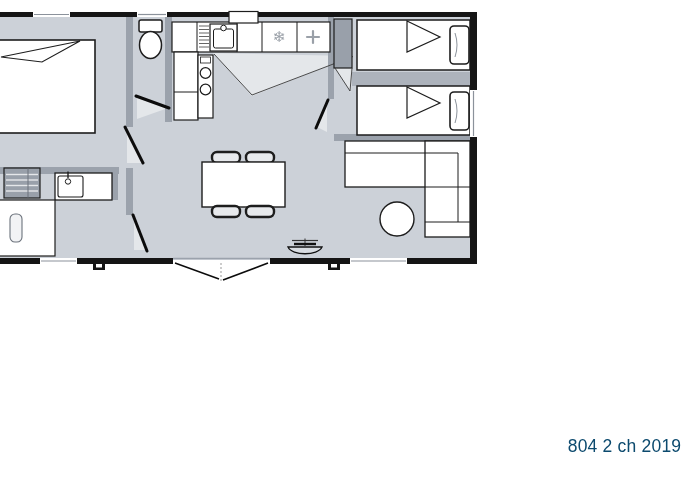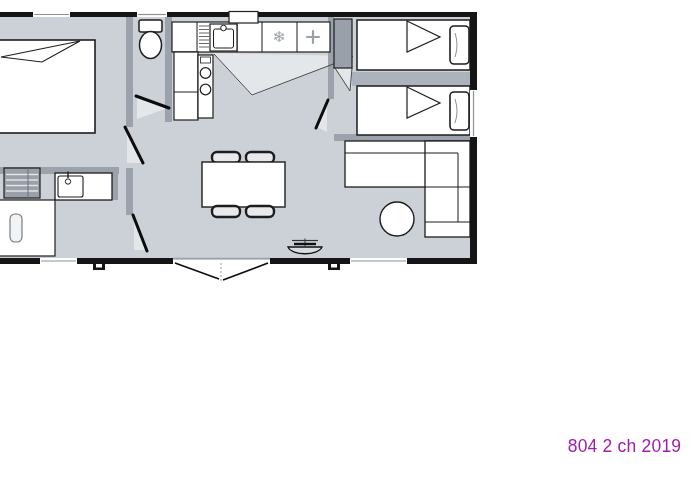--- a/index.html
+++ b/index.html
@@ -10,21 +10,21 @@
     position:relative;
     overflow:hidden;
   }
   .canvas{position:absolute;inset:0;width:700px;height:500px;}
   svg{position:absolute;left:0;top:0;}
   .caption{
     position:absolute;
     left:552px;top:436px;width:145px;
     text-align:center;
     font-size:17.5px;
-    color:#a21caf;
+    color:#0c4a6e;
     letter-spacing:0.2px;
   }
 </style>
 </head>
 <body>
 
 <div class="canvas">
 
 <svg width="700" height="500" viewBox="0 0 700 500">
 

